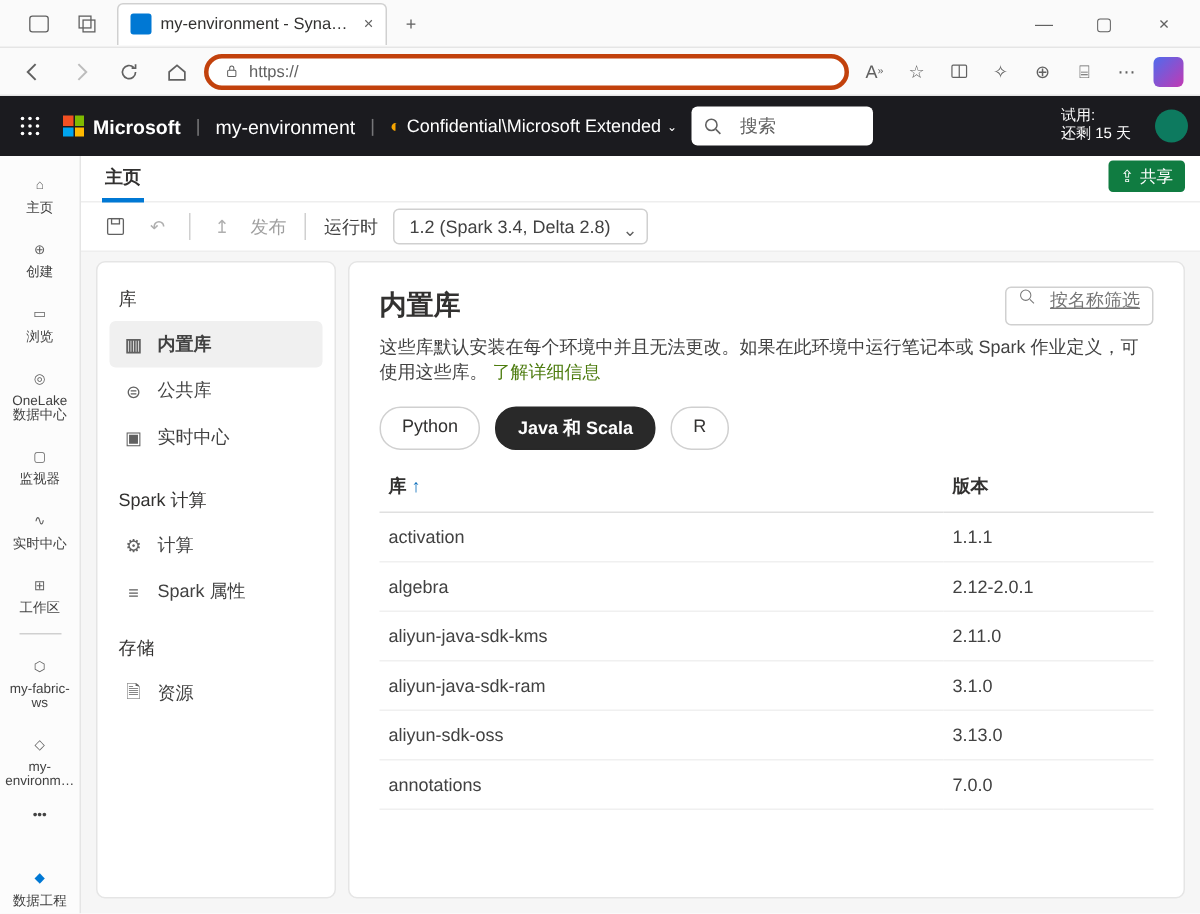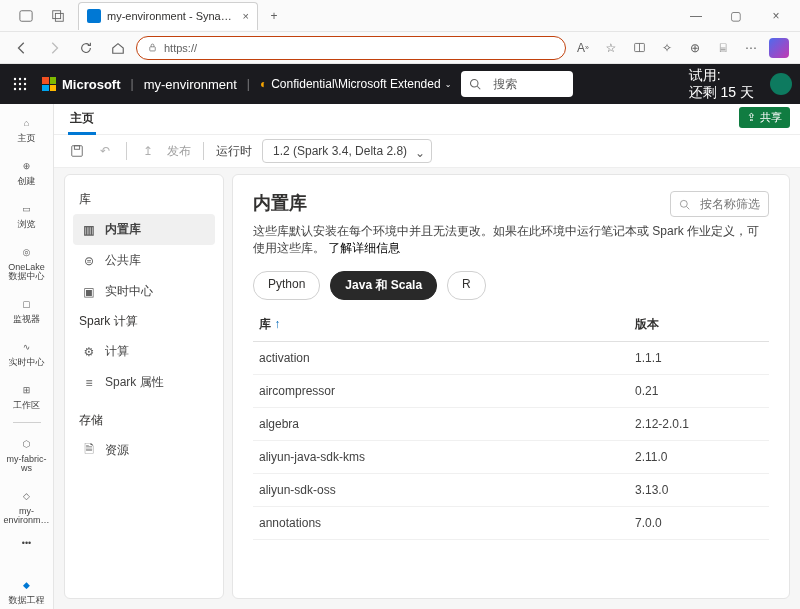--- a/index.html
+++ b/index.html
@@ -11,36 +11,36 @@
     .tab { height: 28px; background: #fff; border: 1px solid #d0d0d0; border-bottom: none; border-radius: 4px 4px 0 0; display: flex; align-items: center; padding: 0 8px; gap: 6px; margin-left: 6px; font-size: 11px; max-width: 180px; }
     .tab .favicon { width: 14px; height: 14px; background: #0078d4; border-radius: 2px; }
     .tab-title { white-space: nowrap; overflow: hidden; text-overflow: ellipsis; flex: 1; }
     .tab-close { color: #616161; }
     .newtab { width: 28px; height: 28px; display: flex; align-items: center; justify-content: center; color: #616161; margin-left: 2px; }
     .win-controls { margin-left: auto; display: flex; }
     .win-controls div { width: 40px; height: 32px; display: flex; align-items: center; justify-content: center; color: #616161; }
 
     .addrbar { height: 32px; background: #fafafa; border-bottom: 1px solid #e5e5e5; display: flex; align-items: center; padding: 0 8px; gap: 4px; }
     .addrbar .nav-btn { width: 28px; height: 28px; display: flex; align-items: center; justify-content: center; color: #616161; }
-    .urlbox { flex: 1; height: 24px; background: #fff; border: 1px solid #c2410c; border-radius: 12px; display: flex; align-items: center; padding: 0 10px; gap: 6px; font-size: 11px; color: #616161; }
+    .urlbox { flex: 1; height: 24px; background: #fff; border: 3px solid #c2410c; border-radius: 12px; display: flex; align-items: center; padding: 0 10px; gap: 6px; font-size: 11px; color: #616161; }
     .addr-right { display: flex; align-items: center; gap: 2px; }
     .addr-right .nav-btn { width: 26px; }
     .copilot { width: 20px; height: 20px; border-radius: 4px; background: linear-gradient(135deg,#4f6bed,#c239b3); }
 
     .appbar { height: 40px; background: #1b1b1f; color: #fff; display: flex; align-items: center; padding: 0 8px; gap: 10px; }
     .appbar .waffle { width: 24px; height: 24px; display: flex; align-items: center; justify-content: center; color: #fff; }
     .ms-logo { font-weight: 600; font-size: 13px; display:flex; align-items:center; gap:6px; }
     .ms-logo .sq { width:14px; height:14px; display:grid; grid-template:1fr 1fr/1fr 1fr; gap:1px; }
     .ms-logo .sq span:nth-child(1){background:#f25022}.ms-logo .sq span:nth-child(2){background:#7fba00}.ms-logo .sq span:nth-child(3){background:#00a4ef}.ms-logo .sq span:nth-child(4){background:#ffb900}
     .appbar .sep { opacity: .4; }
     .env-name { font-size: 13px; }
     .conf-badge { display: flex; align-items: center; gap: 4px; font-size: 12px; }
     .conf-badge .shield { color: #f7a500; }
     .searchbox { flex: 1; max-width: 300px; height: 26px; background: #fff; border-radius: 4px; display: flex; align-items: center; padding: 0 8px; color: #616161; gap: 12px; }
-    .trial { font-size: 14px; line-height: 1.2; }
+    .trial { font-size: 10px; line-height: 1.2; }
     .avatar { width: 22px; height: 22px; border-radius: 50%; background: #0d7a5f; margin-left:6px; }
 
     .page { display: flex; height: calc(609px - 32px - 32px - 40px); }
 
     .leftrail { width: 54px; background: #fcfcfc; border-right: 1px solid #e5e5e5; display: flex; flex-direction: column; align-items: center; padding-top: 6px; gap: 6px; overflow: hidden; }
     .rail-item { width: 44px; display: flex; flex-direction: column; align-items: center; gap: 2px; padding: 4px 0; color: #424242; font-size: 9px; text-align: center; line-height: 1; }
     .rail-item .ico { width: 18px; height: 18px; display:flex; align-items:center; justify-content:center; color:#616161; }
     .rail-divider { width: 28px; height: 1px; background: #d0d0d0; margin: 2px 0; }
     .rail-spacer { flex: 1; }
 
@@ -59,23 +59,23 @@
     .workarea { flex:1; display:flex; gap:0; padding: 0 10px 10px 10px; overflow:hidden; }
     .sidepanel { width: 160px; background:#fff; border:1px solid #e5e5e5; border-radius:6px; padding:10px 8px; }
     .sp-header { font-size:12px; color:#323130; padding:6px 6px; font-weight:400; }
     .sp-item { display:flex; align-items:center; gap:8px; padding:7px 8px; font-size:12px; color:#424242; border-radius:4px; }
     .sp-item.active { background:#f0f0f0; font-weight:600; }
     .sp-ico { width:16px; height:16px; color:#616161; display:flex;align-items:center;justify-content:center; }
 
     .main { flex:1; background:#fff; border:1px solid #e5e5e5; border-radius:6px; padding:16px 20px; margin-left:8px; overflow:auto; }
     .main-head { display:flex; align-items:flex-start; }
     .main-title { font-size:18px; font-weight:700; }
-    .filter-box { margin-left:auto; border:1px solid #d0d0d0; border-radius:4px; height:26px; display:flex; align-items:center; padding:0 8px; gap:10px; color:#767676; font-size:12px; }
+    .filter-box { margin-left:auto; border:1px solid #d0d0d0; border-radius:4px; height:26px; display:flex; padding:0 8px; gap:10px; color:#767676; font-size:12px;text-decoration:underline; }
     .main-desc { font-size:12px; color:#424242; margin-top:6px; }
-    .main-desc a { color:#000000; text-decoration:none;text-align:right; }
+    .main-desc a { color:#4d7c0f; text-decoration:none;text-align:right; }
 
     .pills { display:flex; gap:10px; margin:14px 0 8px; }
     .pill { border:1px solid #d0d0d0; border-radius:14px; padding:5px 14px; font-size:12px; }
     .pill.active { background:#292929; color:#fff; border-color:#292929; font-weight:600; }
 
     table { width:100%; border-collapse:collapse; font-size:12px; }
     th { text-align:left; font-weight:600; padding:8px 6px; border-bottom:1px solid #e0e0e0; }
     th .sort { color:#0067b8; }
     td { padding:9px 6px; border-bottom:1px solid #f0f0f0; color:#424242; }
 
@@ -296,21 +296,21 @@
             <span>内置库</span>
           </div>
         <div class="sp-item">
             <span class="sp-ico">⊜</span>
             <span>公共库</span>
           </div>
         <div class="sp-item">
             <span class="sp-ico">▣</span>
             <span>实时中心</span>
           </div>
-        <div class="sp-header" style="margin-top:0">Spark 计算</div>
+        <div class="sp-header" style="margin-top:12px">Spark 计算</div>
         <div class="sp-item">
             <span class="sp-ico">⚙</span>
             <span>计算</span>
           </div>
         <div class="sp-item">
             <span class="sp-ico">≡</span>
             <span>Spark 属性</span>
           </div>
         <div class="sp-header" style="margin-top:8px">存储</div>
         <div class="sp-item">
@@ -349,32 +349,32 @@
               <th><span>库</span> <span class="sort">↑</span></th>
               <th style="width:140px"><span>版本</span></th>
             </tr>
           </thead>
           <tbody id="lib-rows">
               <tr>
                 <td>activation</td>
                 <td>1.1.1</td>
               </tr>
               <tr>
-                <td>aircompressor</td>
-                <td>0.21</td>
-              </tr>
-              <tr>
                 <td>algebra</td>
                 <td>2.12-2.0.1</td>
               </tr>
               <tr>
                 <td>aliyun-java-sdk-kms</td>
                 <td>2.11.0</td>
               </tr>
               <tr>
+                <td>aliyun-java-sdk-ram</td>
+                <td>3.1.0</td>
+              </tr>
+              <tr>
                 <td>aliyun-sdk-oss</td>
                 <td>3.13.0</td>
               </tr>
               <tr>
                 <td>annotations</td>
                 <td>7.0.0</td>
               </tr>
             </tbody>
         </table>
       </div>

